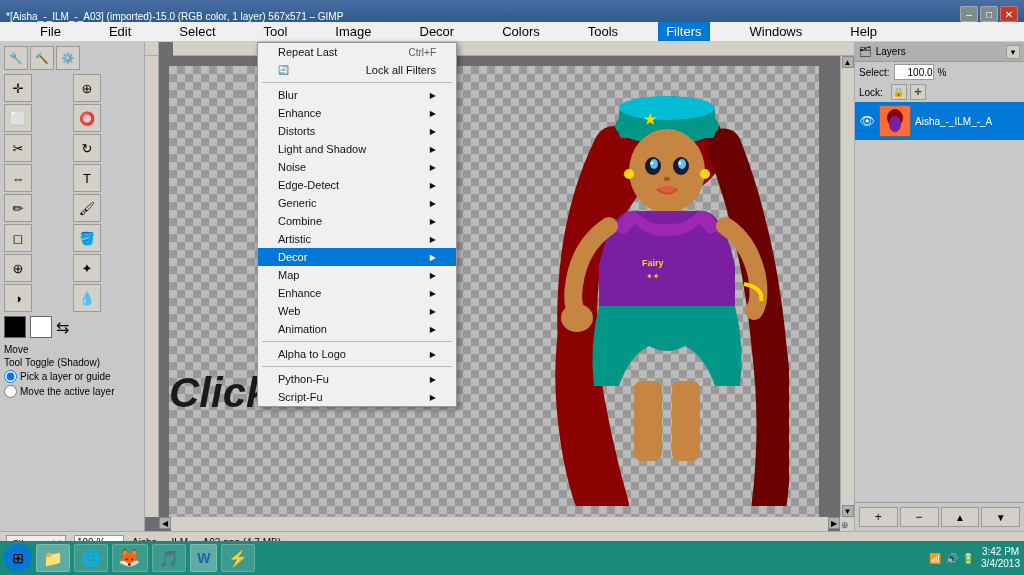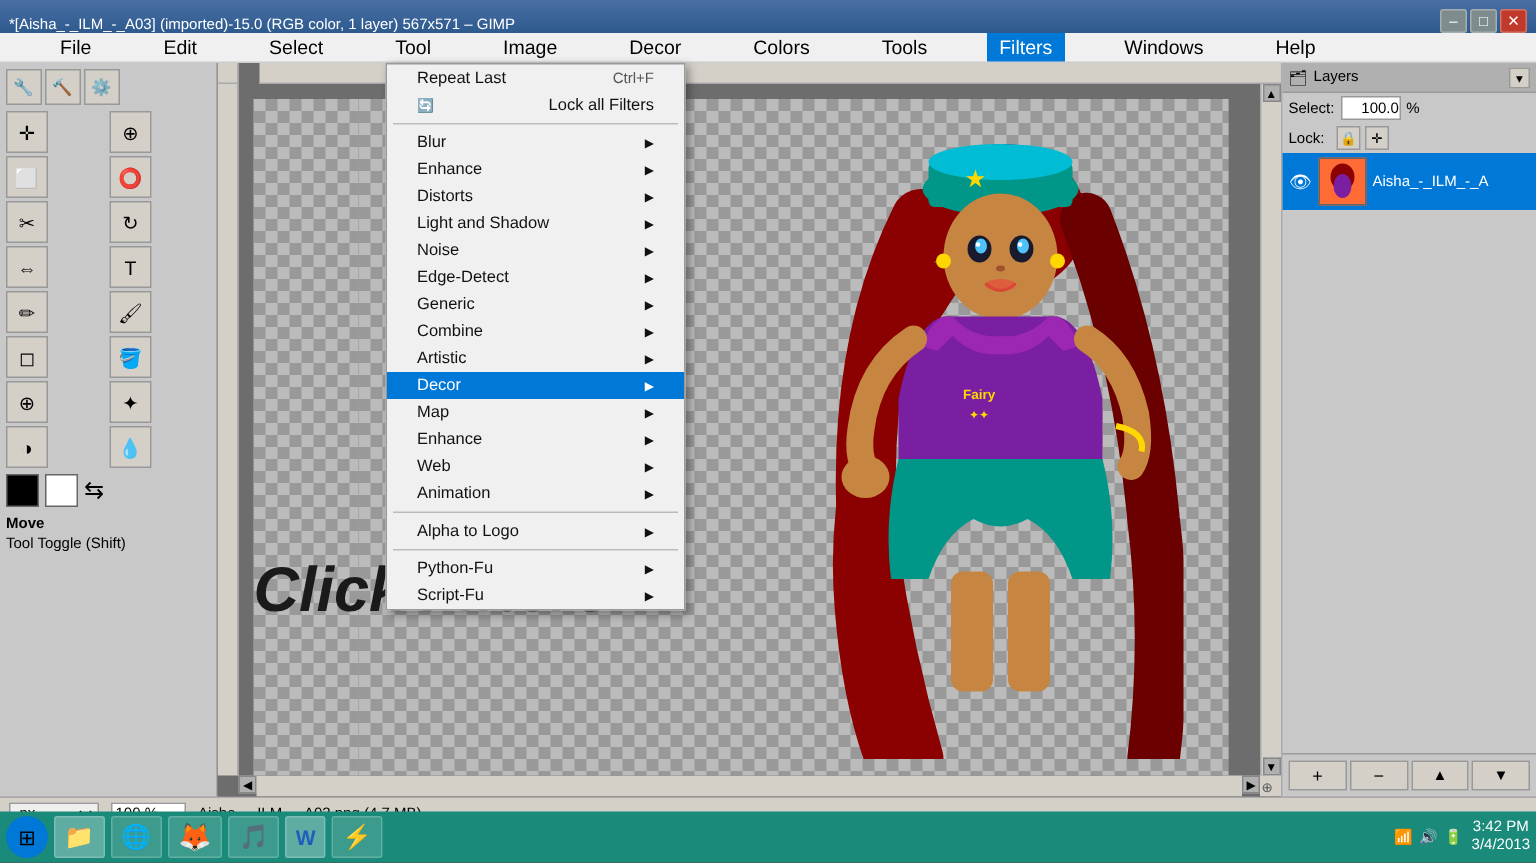--- a/index.html
+++ b/index.html
@@ -278,23 +278,33 @@
       <div class="tool-btn">✦</div>
       <div class="tool-btn">◑</div>
       <div class="tool-btn">💧</div>
     </div>
     <div style="display:flex;gap:4px;margin:4px 0;align-items:center;">
       <div style="width:22px;height:22px;background:#000;border:1px solid #666;"></div>
       <div style="width:22px;height:22px;background:#fff;border:1px solid #666;"></div>
       <div style="font-size:16px;cursor:pointer;">⇆</div>
     </div>
     <div style="margin-top:6px;font-size:10px;">
-      <div style="font-weight:bold;margin-bottom:2px;">Move</div>
+      <div style="font-weight:normal;margin-bottom:2px;">Move</div>
       <div style="display:flex;align-items:center;gap:4px;margin-bottom:2px;">
-        <span>Tool Toggle (Shift)</span>
+        <span>Tool Toggle (Shadow)</span>
+      </div>
+      <div class="radio-group">
+        <label>
+          <input type="radio" name="move" checked="" style="">
+          <span>Pick a layer or guide</span>
+        </label>
+        <label>
+          <input type="radio" name="move" style="">
+          <span>Move the active layer</span>
+        </label>
       </div>
     </div>
   </div>
 
   <div class="canvas-area">
 
     <div style="display:flex;">
       <div style="width:14px;height:14px;background:#d4d0c8;border-right:1px solid #aaa;border-bottom:1px solid #aaa;flex-shrink:0;"></div>
       <div class="canvas-ruler-h" style="flex:1;"></div>
     </div>

